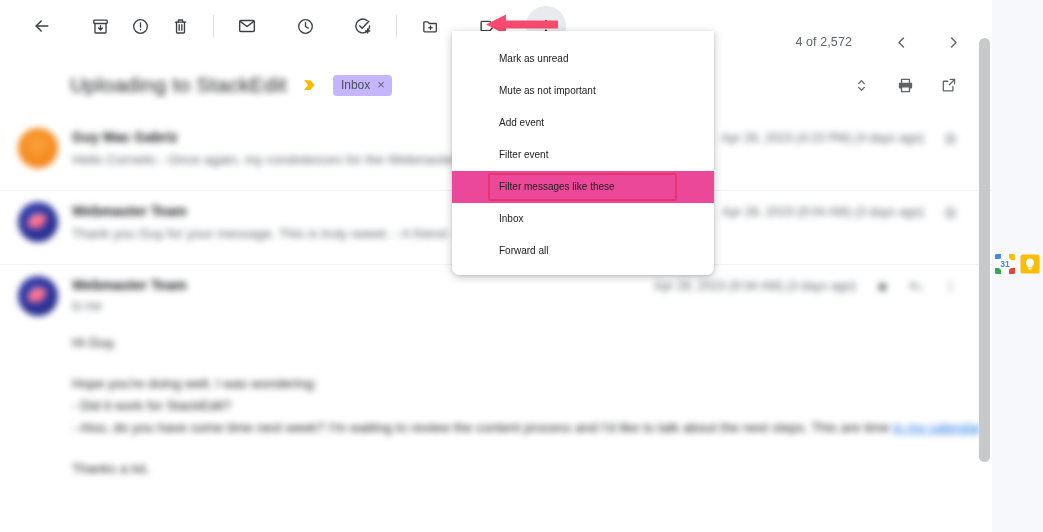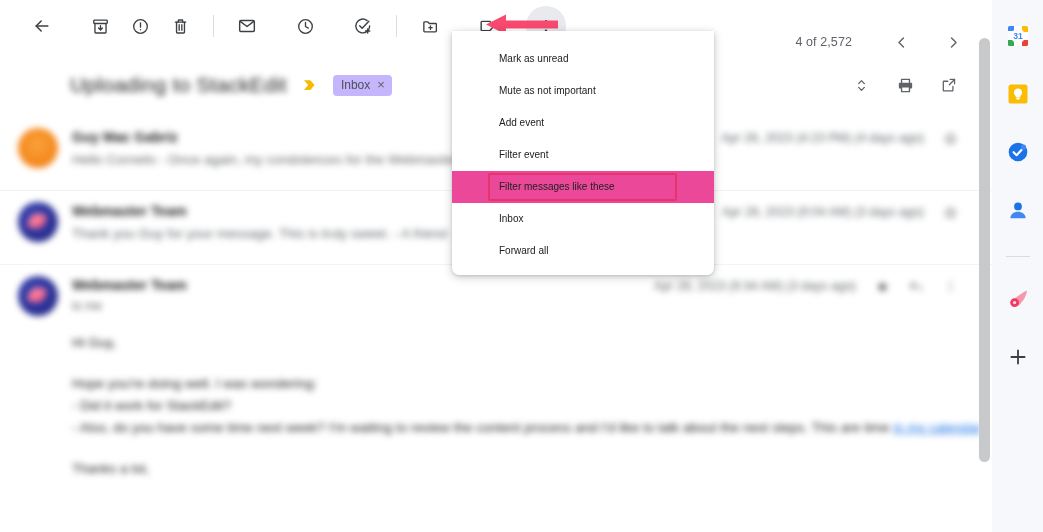--- a/index.html
+++ b/index.html
@@ -179,21 +179,21 @@
     border: 2px solid #e8336d;
     border-radius: 2px;
     pointer-events: none;
   }
 
   
   #side-rail {
     position: absolute; right: 0; top: 0;
     width: 51px; height: 532px;
     background: #f6f8fc;
-    display: flex; flex-direction: column; align-items: center;
+    display: flex; flex-direction: row; align-items: center;
     padding-top: 18px;
   }
   .rail-btn {
     width: 36px; height: 36px; margin-bottom: 22px;
     display: flex; align-items: center; justify-content: center;
     border-radius: 50%;
   }
   #rail-divider { width: 24px; height: 1px; background: #dadce0; margin: 6px 0 24px 0; }
 </style>
 </head>

